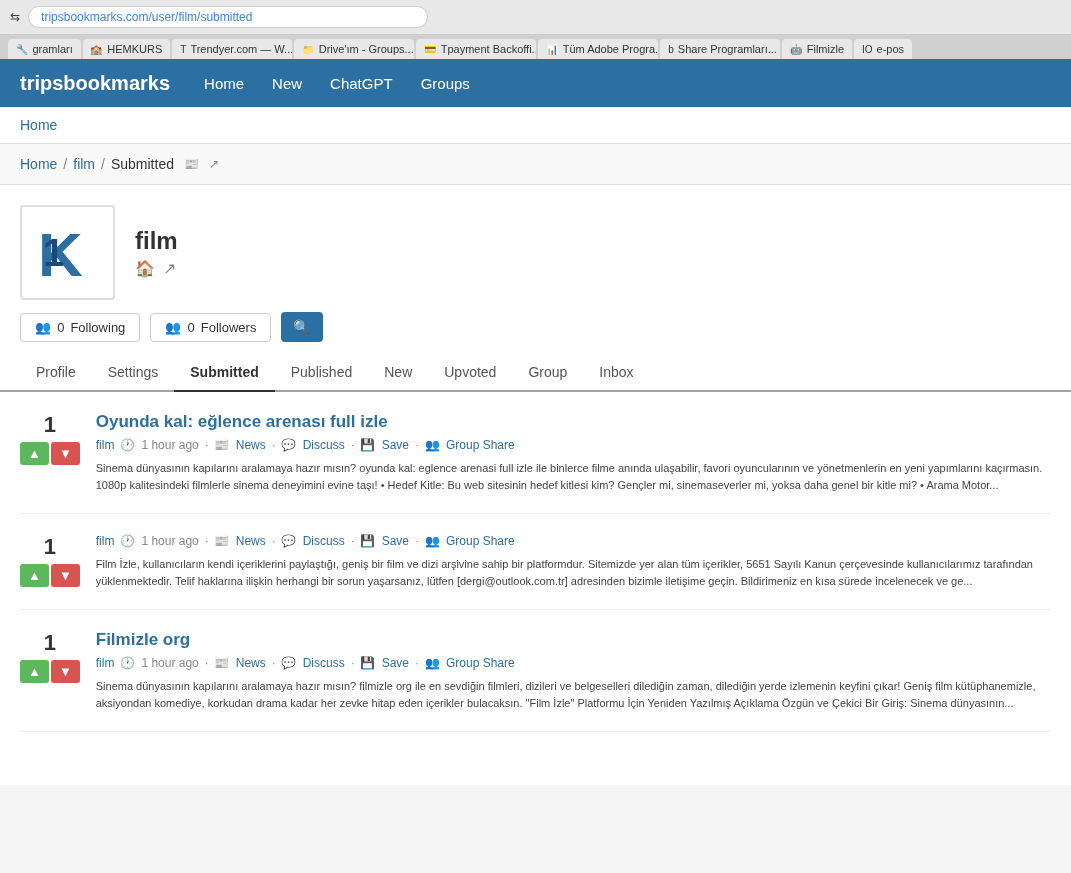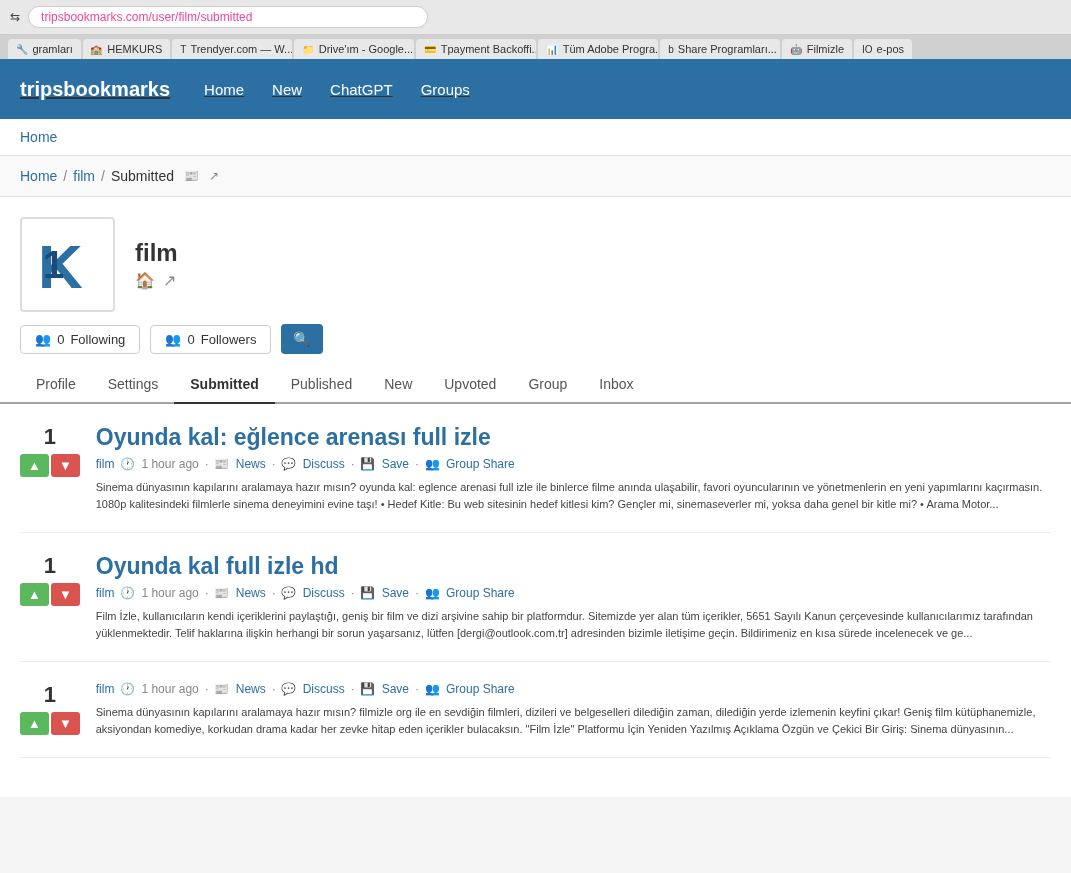--- a/index.html
+++ b/index.html
@@ -9,21 +9,21 @@
     .browser-bar {
       background: #e8e8e8;
       padding: 6px 10px;
       font-size: 12px;
       color: #444;
       border-bottom: 1px solid #ccc;
       display: flex;
       align-items: center;
       gap: 8px;
     }
-    .browser-url { background: white; border: 1px solid #ccc; border-radius: 12px; padding: 3px 12px; font-size: 12px; color: #ec4899; flex: 1; max-width: 400px; }
+    .browser-url { background: white; border: 1px solid #ccc; border-radius: 12px; padding: 3px 12px; font-size: 12px; color: #3b82f6; flex: 1; max-width: 400px; }
 
     
     .tabs-bar {
       background: #d0d0d0;
       padding: 4px 8px 0;
       display: flex;
       gap: 2px;
       font-size: 11px;
       overflow: hidden;
       white-space: nowrap;
@@ -43,22 +43,21 @@
     }
     .tab-favicon { font-size: 10px; }
 
     
     .top-nav {
       background: #2c6fa3;
       padding: 0 20px;
       display: flex;
       align-items: center;
       gap: 30px;
-      height: 60px;
-      text-decoration: underline;
+      height: 48px;
     }
     .site-logo {
       color: white;
       font-size: 20px;
       font-weight: bold;
       text-decoration: none;
     }
     .nav-links { display: flex; gap: 20px; }
     .nav-link {
       color: white;
@@ -198,21 +197,21 @@
       border: none;
       border-radius: 3px;
       padding: 4px 8px;
       cursor: pointer;
       color: white;
       font-size: 13px;
     }
     .vote-btn.down { background: #d9534f; }
     .post-content { flex: 1; }
     .post-title {
-      font-size: 23px;
+      font-size: 17px;
       color: #2c6fa3;
       font-weight: 600;
       text-decoration: none;
       display: block;
       margin-bottom: 6px;
     }
     .post-meta {
       font-size: 12px;
       color: #888;
       margin-bottom: 8px;
@@ -244,21 +243,21 @@
     <div class="tab-item">
       <span class="tab-favicon">🏫</span>
       <span>HEMKURS</span>
     </div>
     <div class="tab-item">
       <span class="tab-favicon">T</span>
       <span>Trendyer.com — W...</span>
     </div>
     <div class="tab-item">
       <span class="tab-favicon">📁</span>
-      <span>Drive'ım - Google...</span>
+      <span>Drive'ım - Groups...</span>
     </div>
     <div class="tab-item">
       <span class="tab-favicon">💳</span>
       <span>Tpayment Backoffi...</span>
     </div>
     <div class="tab-item">
       <span class="tab-favicon">📊</span>
       <span>Tüm Adobe Progra...</span>
     </div>
     <div class="tab-item">
@@ -368,40 +367,40 @@
   </div>
       <div class="post-item">
     <div class="post-vote">
       <div class="vote-count">1</div>
       <div class="vote-buttons">
         <button class="vote-btn">▲</button>
         <button class="vote-btn down">▼</button>
       </div>
     </div>
     <div class="post-content">
-      <a href="#" class="post-title">Oyunda kal full izle hd</a>
       <div class="post-meta">
         <a href="#">film</a>
         <span>🕐</span>
         <span>1 hour ago</span>
         <span>·</span>
         <span>📰</span><a href="#">News</a> · <span>💬</span><a href="#">Discuss</a> · <span>💾</span><a href="#">Save</a> · <span>👥</span><a href="#">Group Share</a>
       </div>
       <div class="post-body">Film İzle, kullanıcıların kendi içeriklerini paylaştığı, geniş bir film ve dizi arşivine sahip bir platformdur. Sitemizde yer alan tüm içerikler, 5651 Sayılı Kanun çerçevesinde kullanıcılarımız tarafından yüklenmektedir. Telif haklarına ilişkin herhangi bir sorun yaşarsanız, lütfen [dergi@outlook.com.tr] adresinden bizimle iletişime geçin. Bildirimeniz en kısa sürede incelenecek ve ge...</div>
     </div>
   </div>
       <div class="post-item">
     <div class="post-vote">
       <div class="vote-count">1</div>
       <div class="vote-buttons">
         <button class="vote-btn">▲</button>
         <button class="vote-btn down">▼</button>
       </div>
     </div>
     <div class="post-content">
+      <a href="#" class="post-title">Filmizle org</a>
       <div class="post-meta">
         <a href="#">film</a>
         <span>🕐</span>
         <span>1 hour ago</span>
         <span>·</span>
         <span>📰</span><a href="#">News</a> · <span>💬</span><a href="#">Discuss</a> · <span>💾</span><a href="#">Save</a> · <span>👥</span><a href="#">Group Share</a>
       </div>
       <div class="post-body">Sinema dünyasının kapılarını aralamaya hazır mısın? filmizle org ile en sevdiğin filmleri, dizileri ve belgeselleri dilediğin zaman, dilediğin yerde izlemenin keyfini çıkar! Geniş film kütüphanemizle, aksiyondan komediye, korkudan drama kadar her zevke hitap eden içerikler bulacaksın. "Film İzle" Platformu İçin Yeniden Yazılmış Açıklama Özgün ve Çekici Bir Giriş: Sinema dünyasının...</div>
     </div>
   </div>

